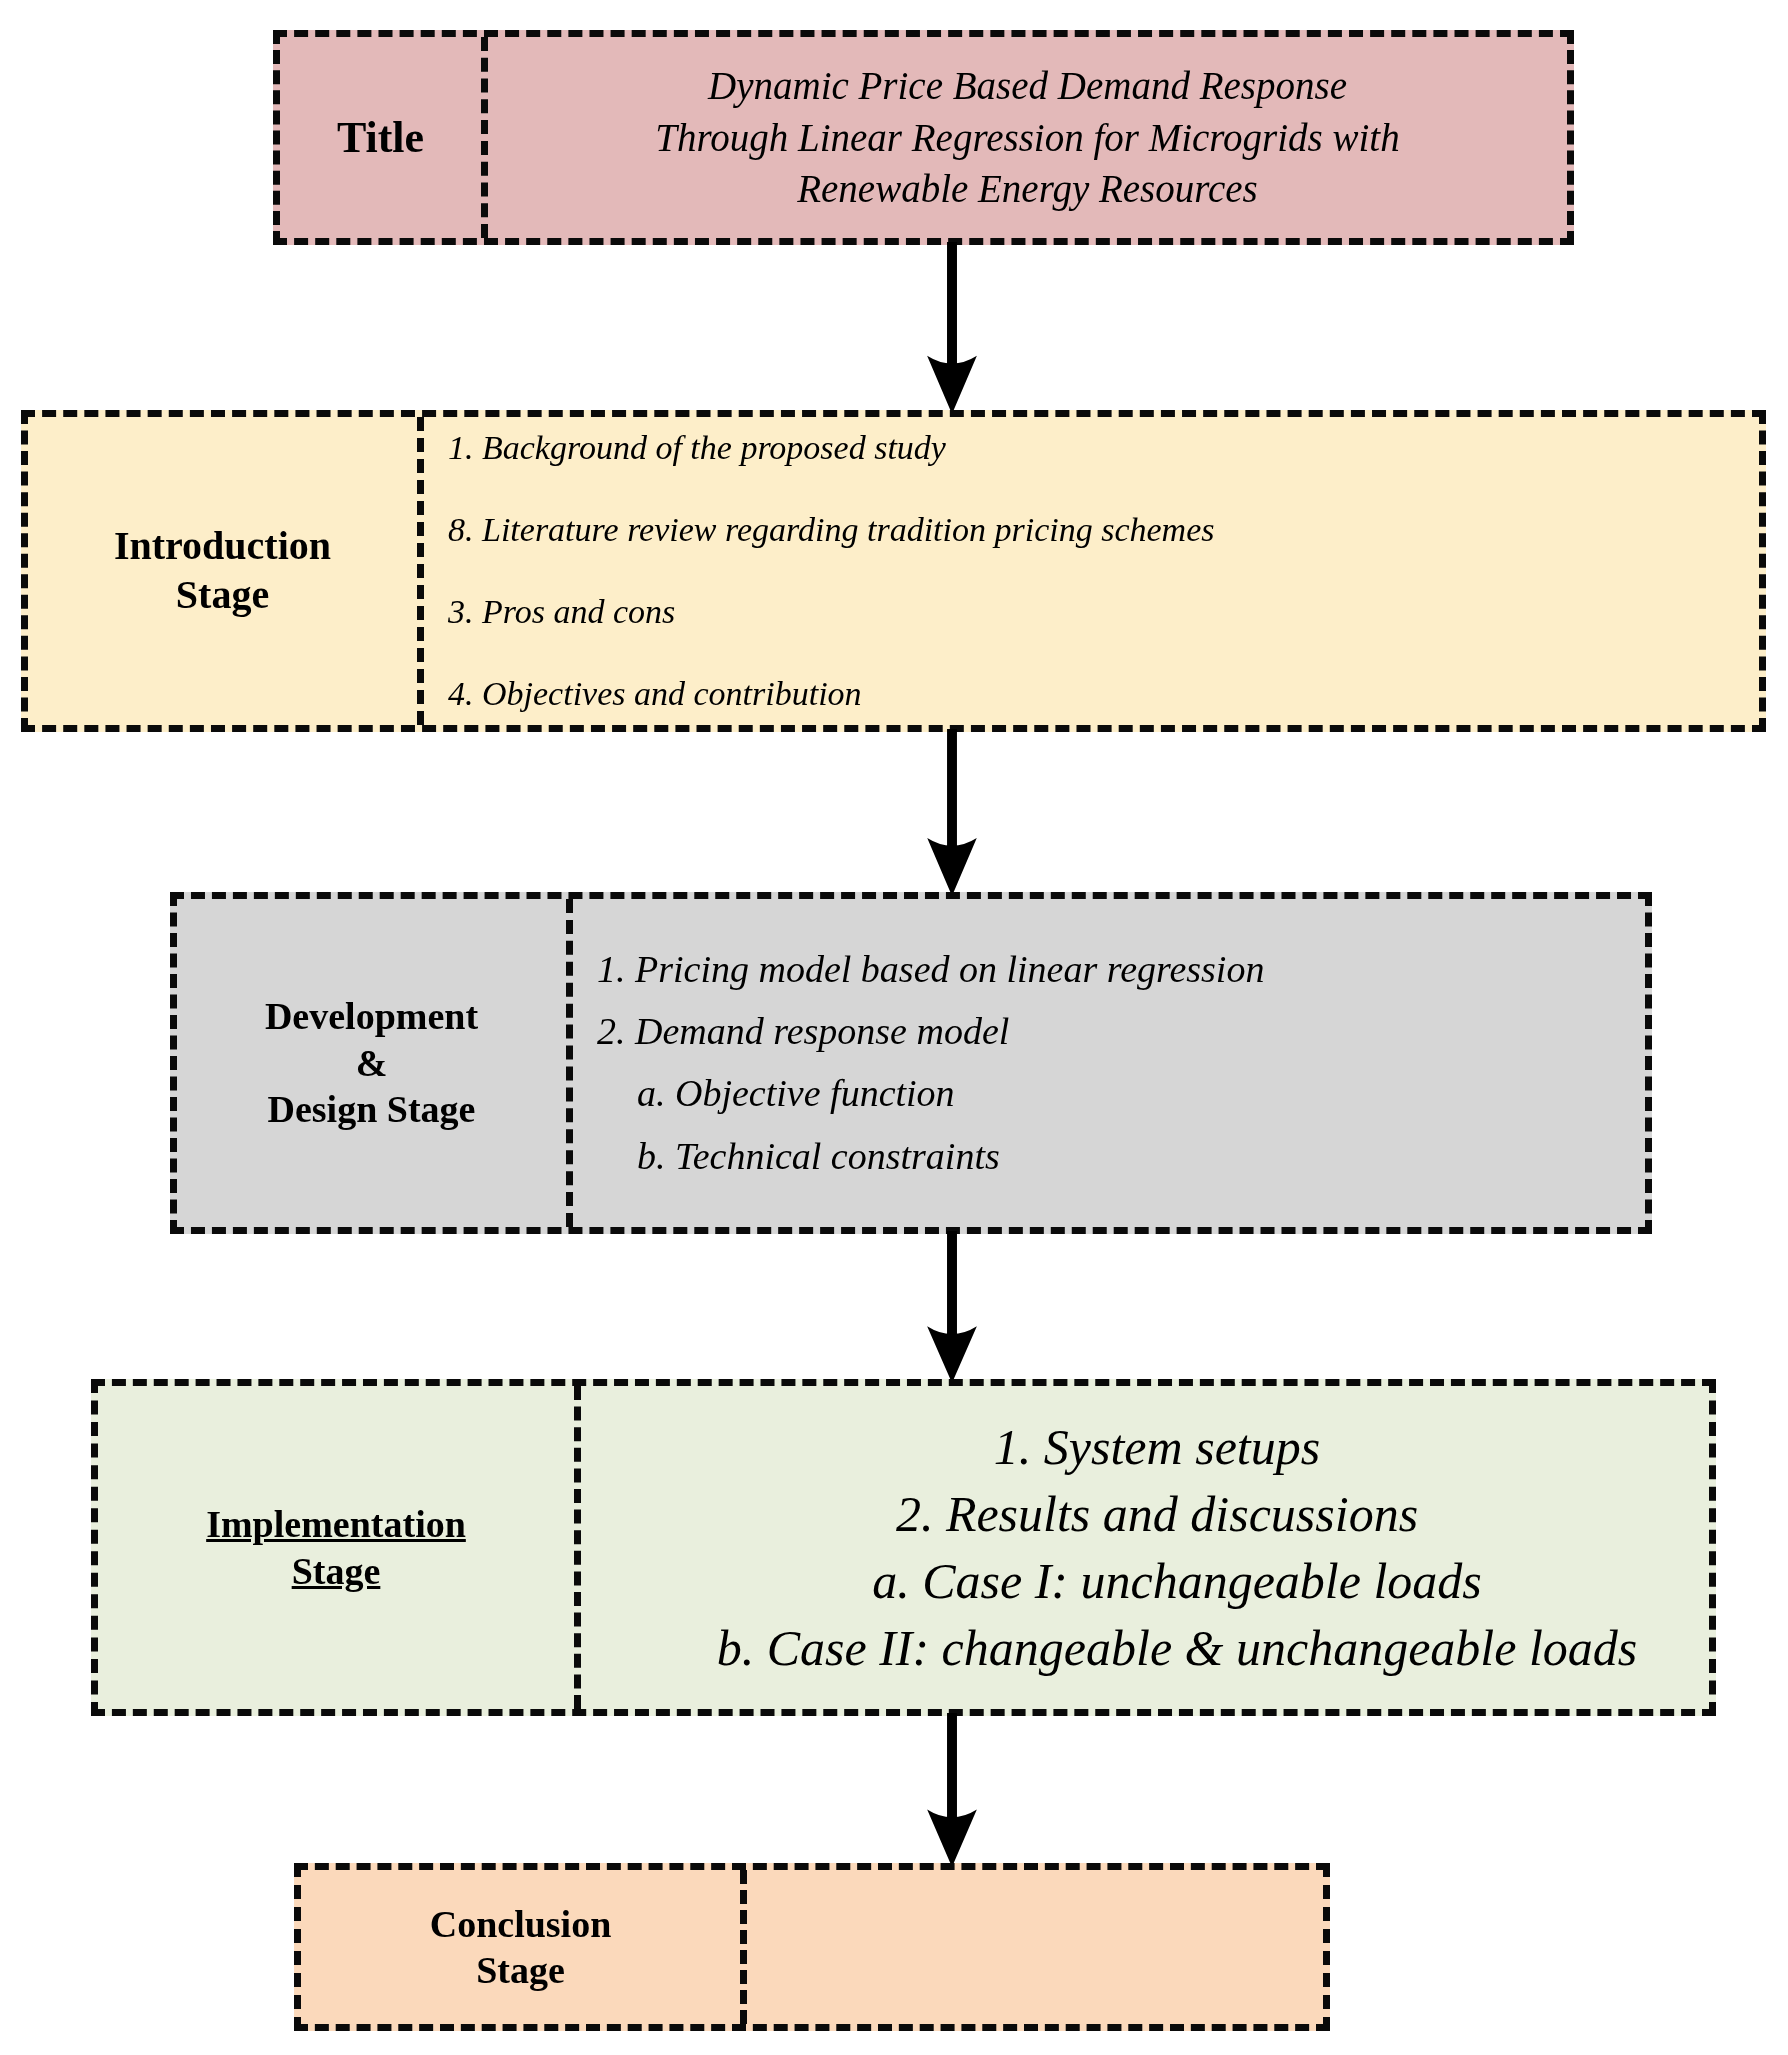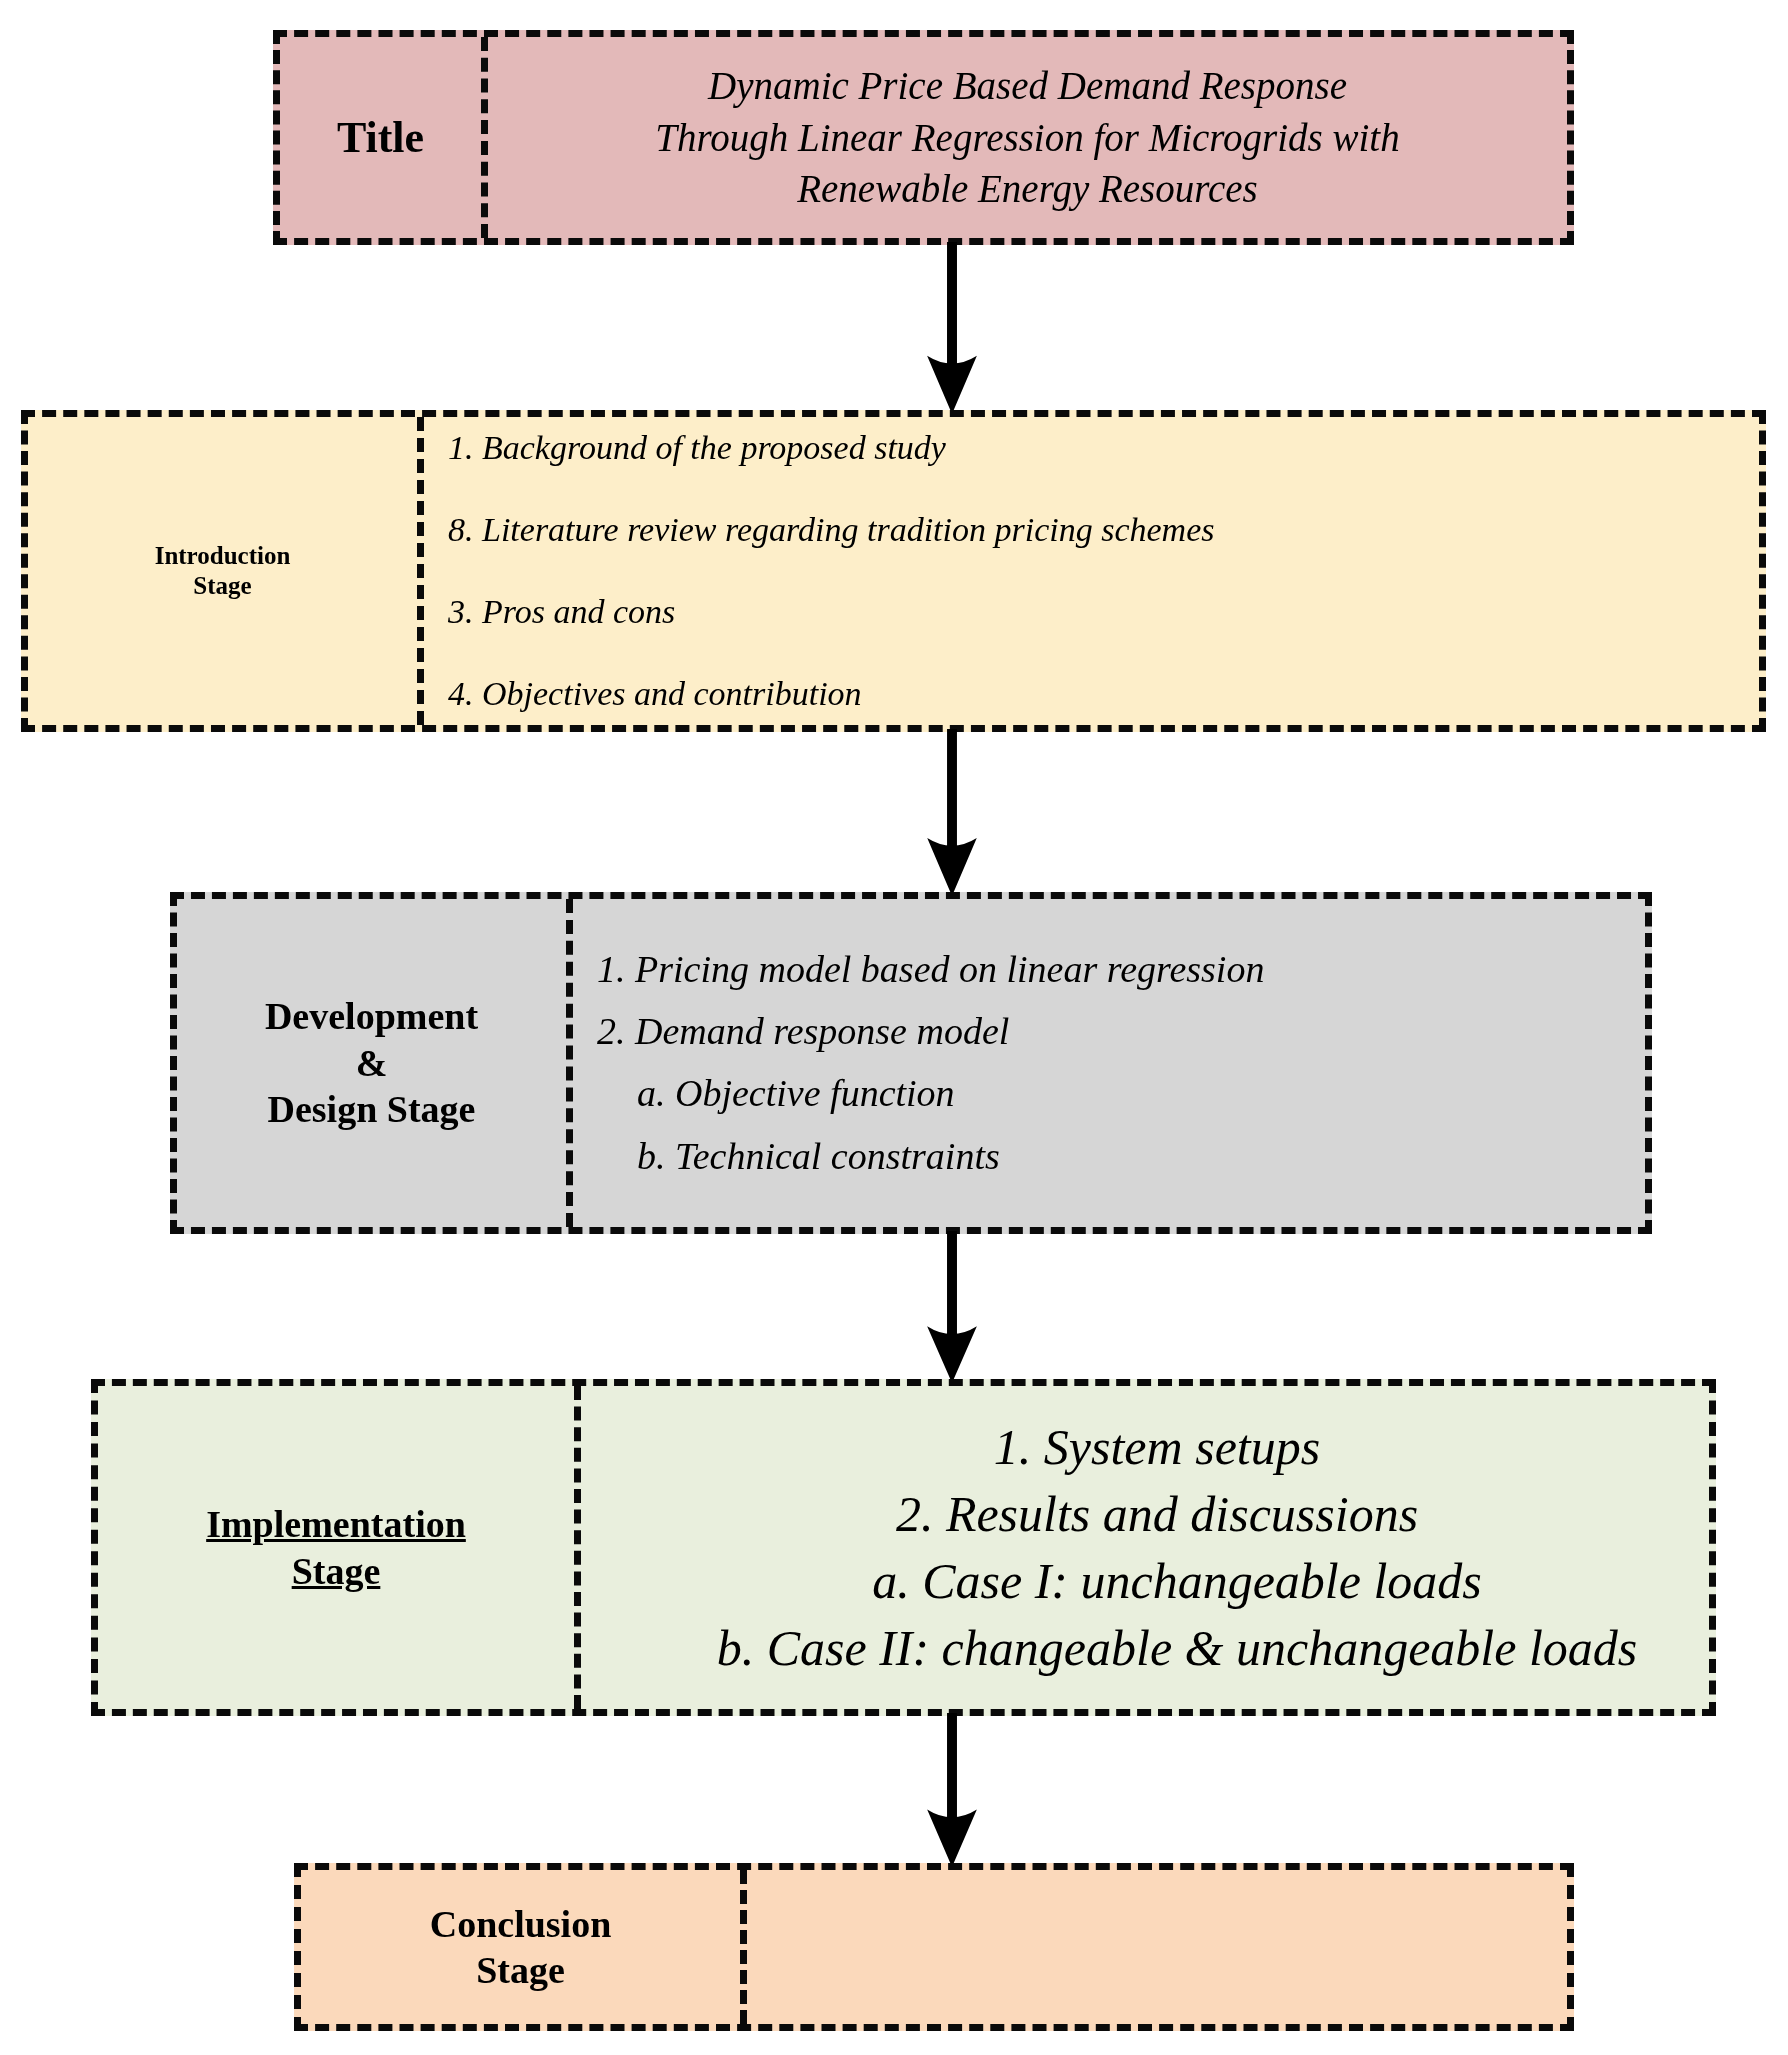--- a/index.html
+++ b/index.html
@@ -58,32 +58,32 @@
   #box-title .items-cell{
     padding-left:0;
     align-items:center;
     text-align:center;
   }
   #box-title .title-text{
     font-size:39px;line-height:1.33;text-align:center;width:100%;
   }
 
   #box-intro{left:21px;top:410px;width:1745px;height:322px;background:#fdeec9;}
-  #box-intro .label-cell{width:389px;font-size:25px;text-align:center;}
+  #box-intro .label-cell{width:389px;font-size:40px;text-align:center;}
   #box-intro .items-cell .item{font-size:34px;margin:19px 0;}
 
   #box-dev{left:170px;top:892px;width:1482px;height:342px;background:#d6d6d6;}
   #box-dev .label-cell{width:389px;font-size:38px;}
   #box-dev .items-cell .item{font-size:38px;margin:6.4px 0;}
 
   #box-impl{left:91px;top:1379px;width:1625px;height:337px;background:#e9efdd;}
   #box-impl .label-cell{width:476px;font-size:38px;text-decoration:underline;}
   #box-impl .items-cell .item{font-size:50px;margin:1px 0;text-align:center;}
 
-  #box-concl{left:294px;top:1863px;width:1280px;height:168px;background:#fbd9bb;}
+  #box-concl{left:294px;top:1863px;width:1036px;height:168px;background:#fbd9bb;}
   #box-concl .label-cell{width:439px;font-size:38px;}
   #box-concl .items-cell{padding-left:18.4px;}
   #box-concl .items-cell .item{font-size:38px;margin:5.7px 0;}
 
   
   .arrow{position:absolute;left:920px;width:64px;}
   .arrow svg{display:block;}
   #arrow-1{top:242px;height:172px;}
   #arrow-2{top:729px;height:167px;}
   #arrow-3{top:1231px;height:152px;}

